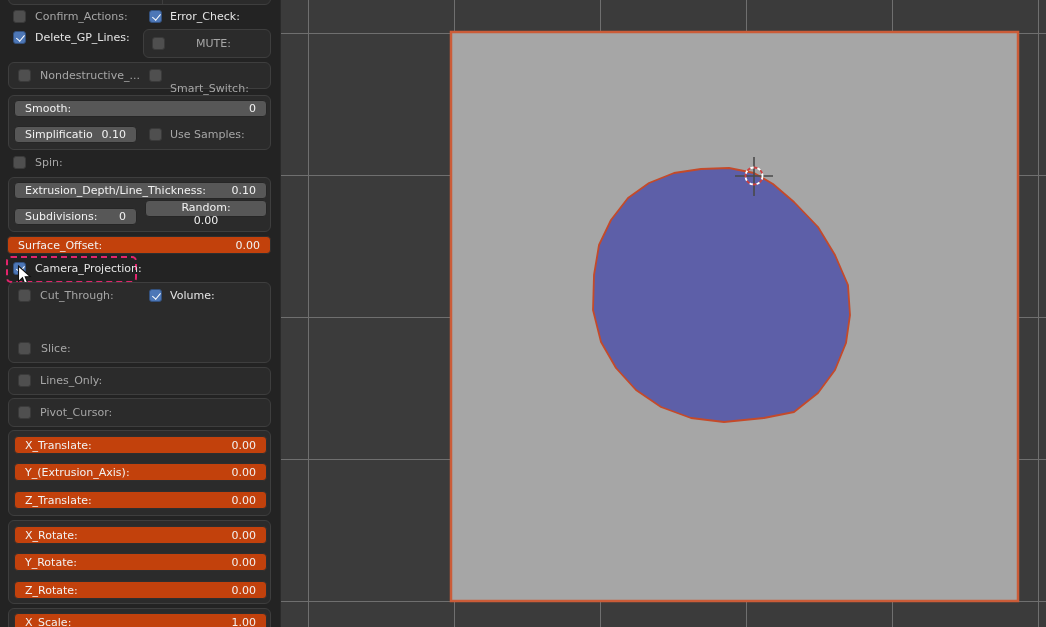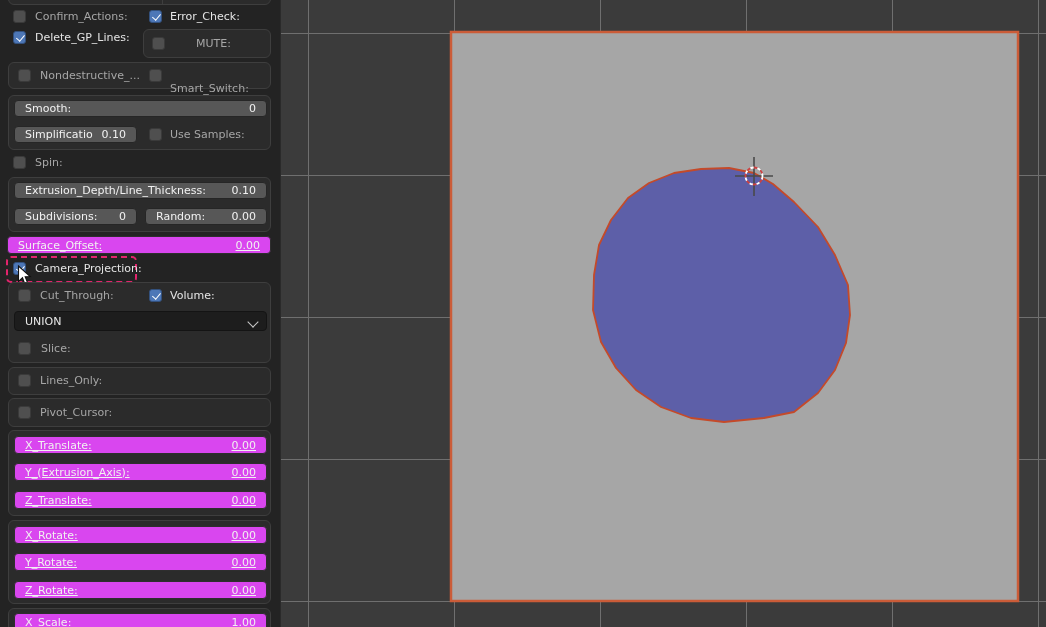--- a/index.html
+++ b/index.html
@@ -7,21 +7,21 @@
        font-family:"DejaVu Sans","Liberation Sans",sans-serif;font-size:11px;
        background:#232323;}
   
   #sidebar{position:absolute;left:0;top:0;width:280px;height:543px;background:#232323;}
   .panel{position:absolute;left:8px;width:263px;background:#2b2b2b;
          border:1px solid #3e3e3e;border-radius:6px;box-sizing:border-box;}
   .vdiv{position:absolute;width:1px;background:#3e3e3e;}
   .slider{position:absolute;background:#575757;border:1px solid #262626;border-radius:4px;
           box-sizing:border-box;display:flex;align-items:center;justify-content:space-between;
           padding:0 10px;color:#f1f1f1;}
-  .slider.light{background:#d946ef;border-color:#2e2e2e;text-decoration:underline;}
+  .slider.light{background:#c2410c;border-color:#2e2e2e;}
   .slider span{white-space:nowrap;}
   .cb{position:absolute;width:13px;height:13px;border-radius:3px;background:#4f4f4f;
       border:1px solid #3a3a3a;box-sizing:border-box;}
   .cb.checked{background:#4d77b7;border-color:#33517e;}
   .cb.checked::after{content:"";position:absolute;left:3.5px;top:1px;width:3.5px;height:7px;
       border:solid #fff;border-width:0 1.7px 1.7px 0;transform:rotate(40deg);}
   .lbl{position:absolute;color:#a6a6a6;line-height:13px;white-space:nowrap;}
   .lbl.bright{color:#e4e4e4;}
   .dropdown{position:absolute;background:#1d1d1d;border:1px solid #141414;border-radius:4px;
       color:#e8e8e8;display:flex;align-items:center;padding:0 10px;box-sizing:border-box;}
@@ -77,21 +77,21 @@
 
     <div class="panel" style="top:177px;height:55px;"></div>
     <div class="slider" style="left:14px;top:182px;width:253px;height:17px;">
       <span>Extrusion_Depth/Line_Thickness:</span>
       <span>0.10</span>
     </div>
     <div class="slider" style="left:14px;top:208px;width:123px;height:17px;">
       <span>Subdivisions:</span>
       <span>0</span>
     </div>
-    <div class="slider" style="left:145px;top:208px;width:122px;height:17px;">
+    <div class="slider" style="left:145px;top:200px;width:122px;height:17px;flex-direction:column;">
       <span>Random:</span>
       <span>0.00</span>
     </div>
 
     <div class="slider light" style="left:7px;top:236px;width:264px;height:18px;">
       <span>Surface_Offset:</span>
       <span>0.00</span>
     </div>
 
     <div class="highlight-box" style="left:6px;top:256px;width:131px;height:27px;"></div>
@@ -99,24 +99,20 @@
     <div class="lbl bright" style="left:35px;top:262px;">Camera_Projection:</div>
     <svg style="position:absolute;left:17px;top:265px;" width="16" height="22" viewBox="0 0 16 22">
       <path d="M1.5 1 L1.5 16.5 L5.5 12.8 L8 19.5 L10.8 18.2 L8.2 11.8 L13.2 11.6 Z" fill="#ffffff" stroke="#111111" stroke-width="1.1"></path>
     </svg>
 
     <div class="panel" style="top:282px;height:81px;"></div>
     <div class="cb" style="left:18px;top:289px;"></div>
     <div class="lbl" style="left:40px;top:289px;">Cut_Through:</div>
     <div class="cb checked" style="left:149px;top:289px;"></div>
     <div class="lbl bright" style="left:170px;top:289px;">Volume:</div>
-    <div class="dropdown" style="left:14px;top:311px;width:253px;height:20px;">
-      <span>UNION</span>
-      <span class="chev"></span>
-    </div>
     <div class="cb" style="left:18px;top:342px;"></div>
     <div class="lbl" style="left:41px;top:342px;">Slice:</div>
 
     <div class="panel" style="top:367px;height:28px;"></div>
     <div class="cb" style="left:18px;top:374px;"></div>
     <div class="lbl" style="left:40px;top:374px;">Lines_Only:</div>
 
     <div class="panel" style="top:398px;height:29px;"></div>
     <div class="cb" style="left:18px;top:406px;"></div>
     <div class="lbl" style="left:40px;top:406px;">Pivot_Cursor:</div>

